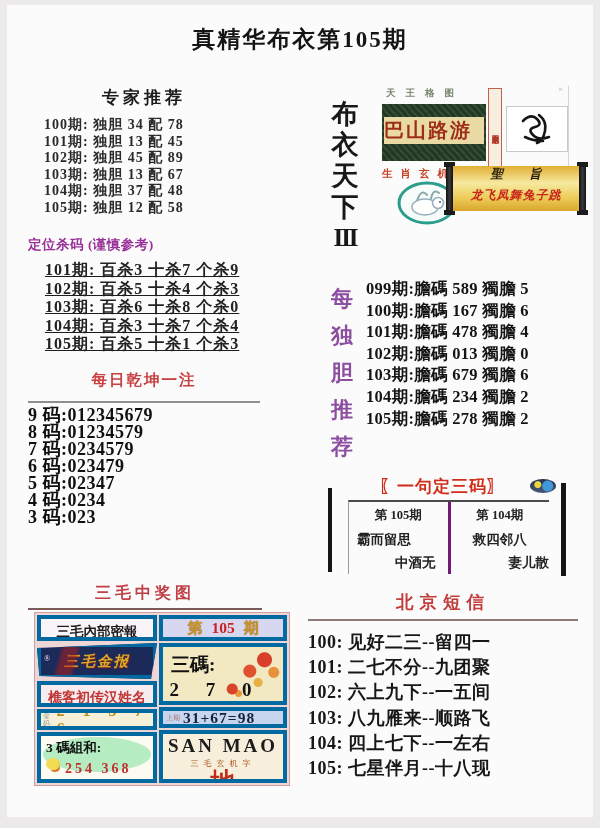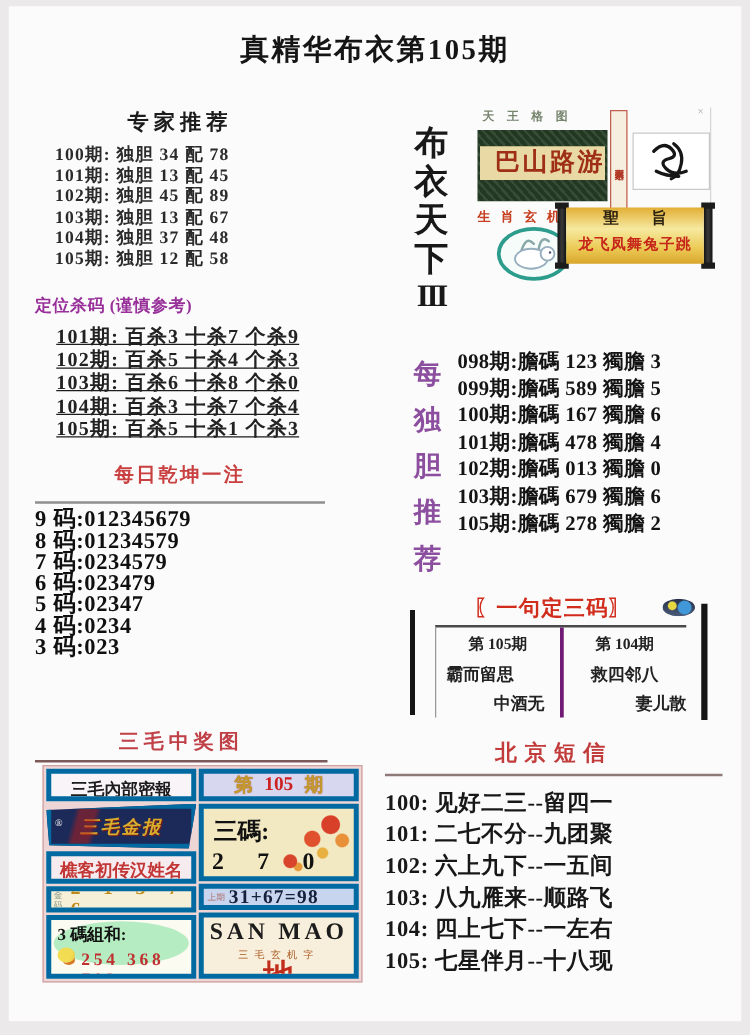--- a/index.html
+++ b/index.html
@@ -78,31 +78,31 @@
 
   
   .collage{position:absolute;left:322px;top:84px;width:252px;height:154px;}
   .vtitle{position:absolute;left:2px;top:15px;width:42px;text-align:center;}
   .vtitle .ch{font-size:27px;font-weight:800;line-height:31px;color:#181818;}
   .vtitle .roman{font-size:25px;font-weight:800;line-height:29px;letter-spacing:-2px;color:#181818;}
   .topchars{position:absolute;left:64px;top:3px;font-size:9.5px;font-weight:700;color:#76856d;letter-spacing:10px;}
   .greenbox{position:absolute;left:60px;top:20px;width:104px;height:57px;background:#223822;
       background-image:repeating-linear-gradient(48deg,rgba(200,220,180,.12) 0 2px,transparent 2px 5px);}
   .greenbox .band{position:absolute;left:2px;right:2px;top:13px;height:27px;background:#e9d9a4;
-      text-align:right;line-height:27px;font-size:20px;font-weight:800;color:#9e2f16;letter-spacing:2px;}
+      text-align:left;line-height:27px;font-size:20px;font-weight:800;color:#9e2f16;letter-spacing:2px;}
   .redstrip{position:absolute;left:166px;top:4px;width:14px;height:84px;background:#f6efe0;
       border:1px solid #c26050;box-sizing:border-box;writing-mode:vertical-rl;
       font-size:7px;font-weight:700;color:#b23a28;text-align:center;line-height:12px;}
   .markbox{position:absolute;left:184px;top:22px;width:60px;height:44px;background:#fff;
       border:1px solid #c9c9c9;display:flex;align-items:center;justify-content:center;}
   .vline{position:absolute;left:246px;top:2px;width:1px;height:84px;background:#d5d5d5;}
   .cornerx{position:absolute;left:236px;top:0px;font-size:9px;color:#b0b0b0;}
   .smallred{position:absolute;left:60px;top:83px;font-size:10.5px;font-weight:800;color:#c53f20;letter-spacing:8px;}
   .rabbit{position:absolute;left:74px;top:96px;}
-  .scroll{position:absolute;left:124px;top:79px;width:124px;height:51px;}
+  .scroll{position:absolute;left:124px;top:79px;width:140px;height:51px;font-style:italic;}
   .scroll .rod{position:absolute;top:0;bottom:0;width:7px;background:linear-gradient(90deg,#111,#3a3a3a,#111);}
   .scroll .rod:before,.scroll .rod:after{content:"";position:absolute;left:-2px;width:11px;height:5px;background:#1c1c1c;}
   .scroll .rod:before{top:-1px;} .scroll .rod:after{bottom:-1px;}
   .scroll .rodL{left:0;} .scroll .rodR{right:0;}
   .scroll .body{position:absolute;left:7px;right:7px;top:3px;bottom:3px;
       background:linear-gradient(180deg,#e2ae34,#f6e9a0 38%,#eccb56 72%,#d9a62c);}
   .scroll .sz{position:absolute;top:3px;left:0;right:0;text-align:center;font-size:12.5px;font-weight:800;
       color:#2e2410;letter-spacing:26px;text-indent:26px;}
   .scroll .line{position:absolute;top:24px;left:0;right:0;text-align:center;font-size:12px;font-weight:800;
       color:#c6261a;letter-spacing:1px;}
@@ -226,26 +226,26 @@
 
   <div class="dudan">
     <div class="vchars">
       <div class="ch">每</div>
       <div class="ch">独</div>
       <div class="ch">胆</div>
       <div class="ch">推</div>
       <div class="ch">荐</div>
     </div>
     <div class="rows">
-      <div class="row">098期:膽碼 123 獨膽 3</div>
       <div class="row">099期:膽碼 589 獨膽 5</div>
       <div class="row">100期:膽碼 167 獨膽 6</div>
       <div class="row">101期:膽碼 478 獨膽 4</div>
       <div class="row">102期:膽碼 013 獨膽 0</div>
       <div class="row">103期:膽碼 679 獨膽 6</div>
+      <div class="row">104期:膽碼 234 獨膽 2</div>
       <div class="row">105期:膽碼 278 獨膽 2</div>
     </div>
   </div>
 
   <div class="yiju">
     <div class="barL"></div>
     <div class="barR"></div>
     <div class="hd">〖一句定三码〗</div>
     <div class="caricon"></div>
     <div class="tbl">

